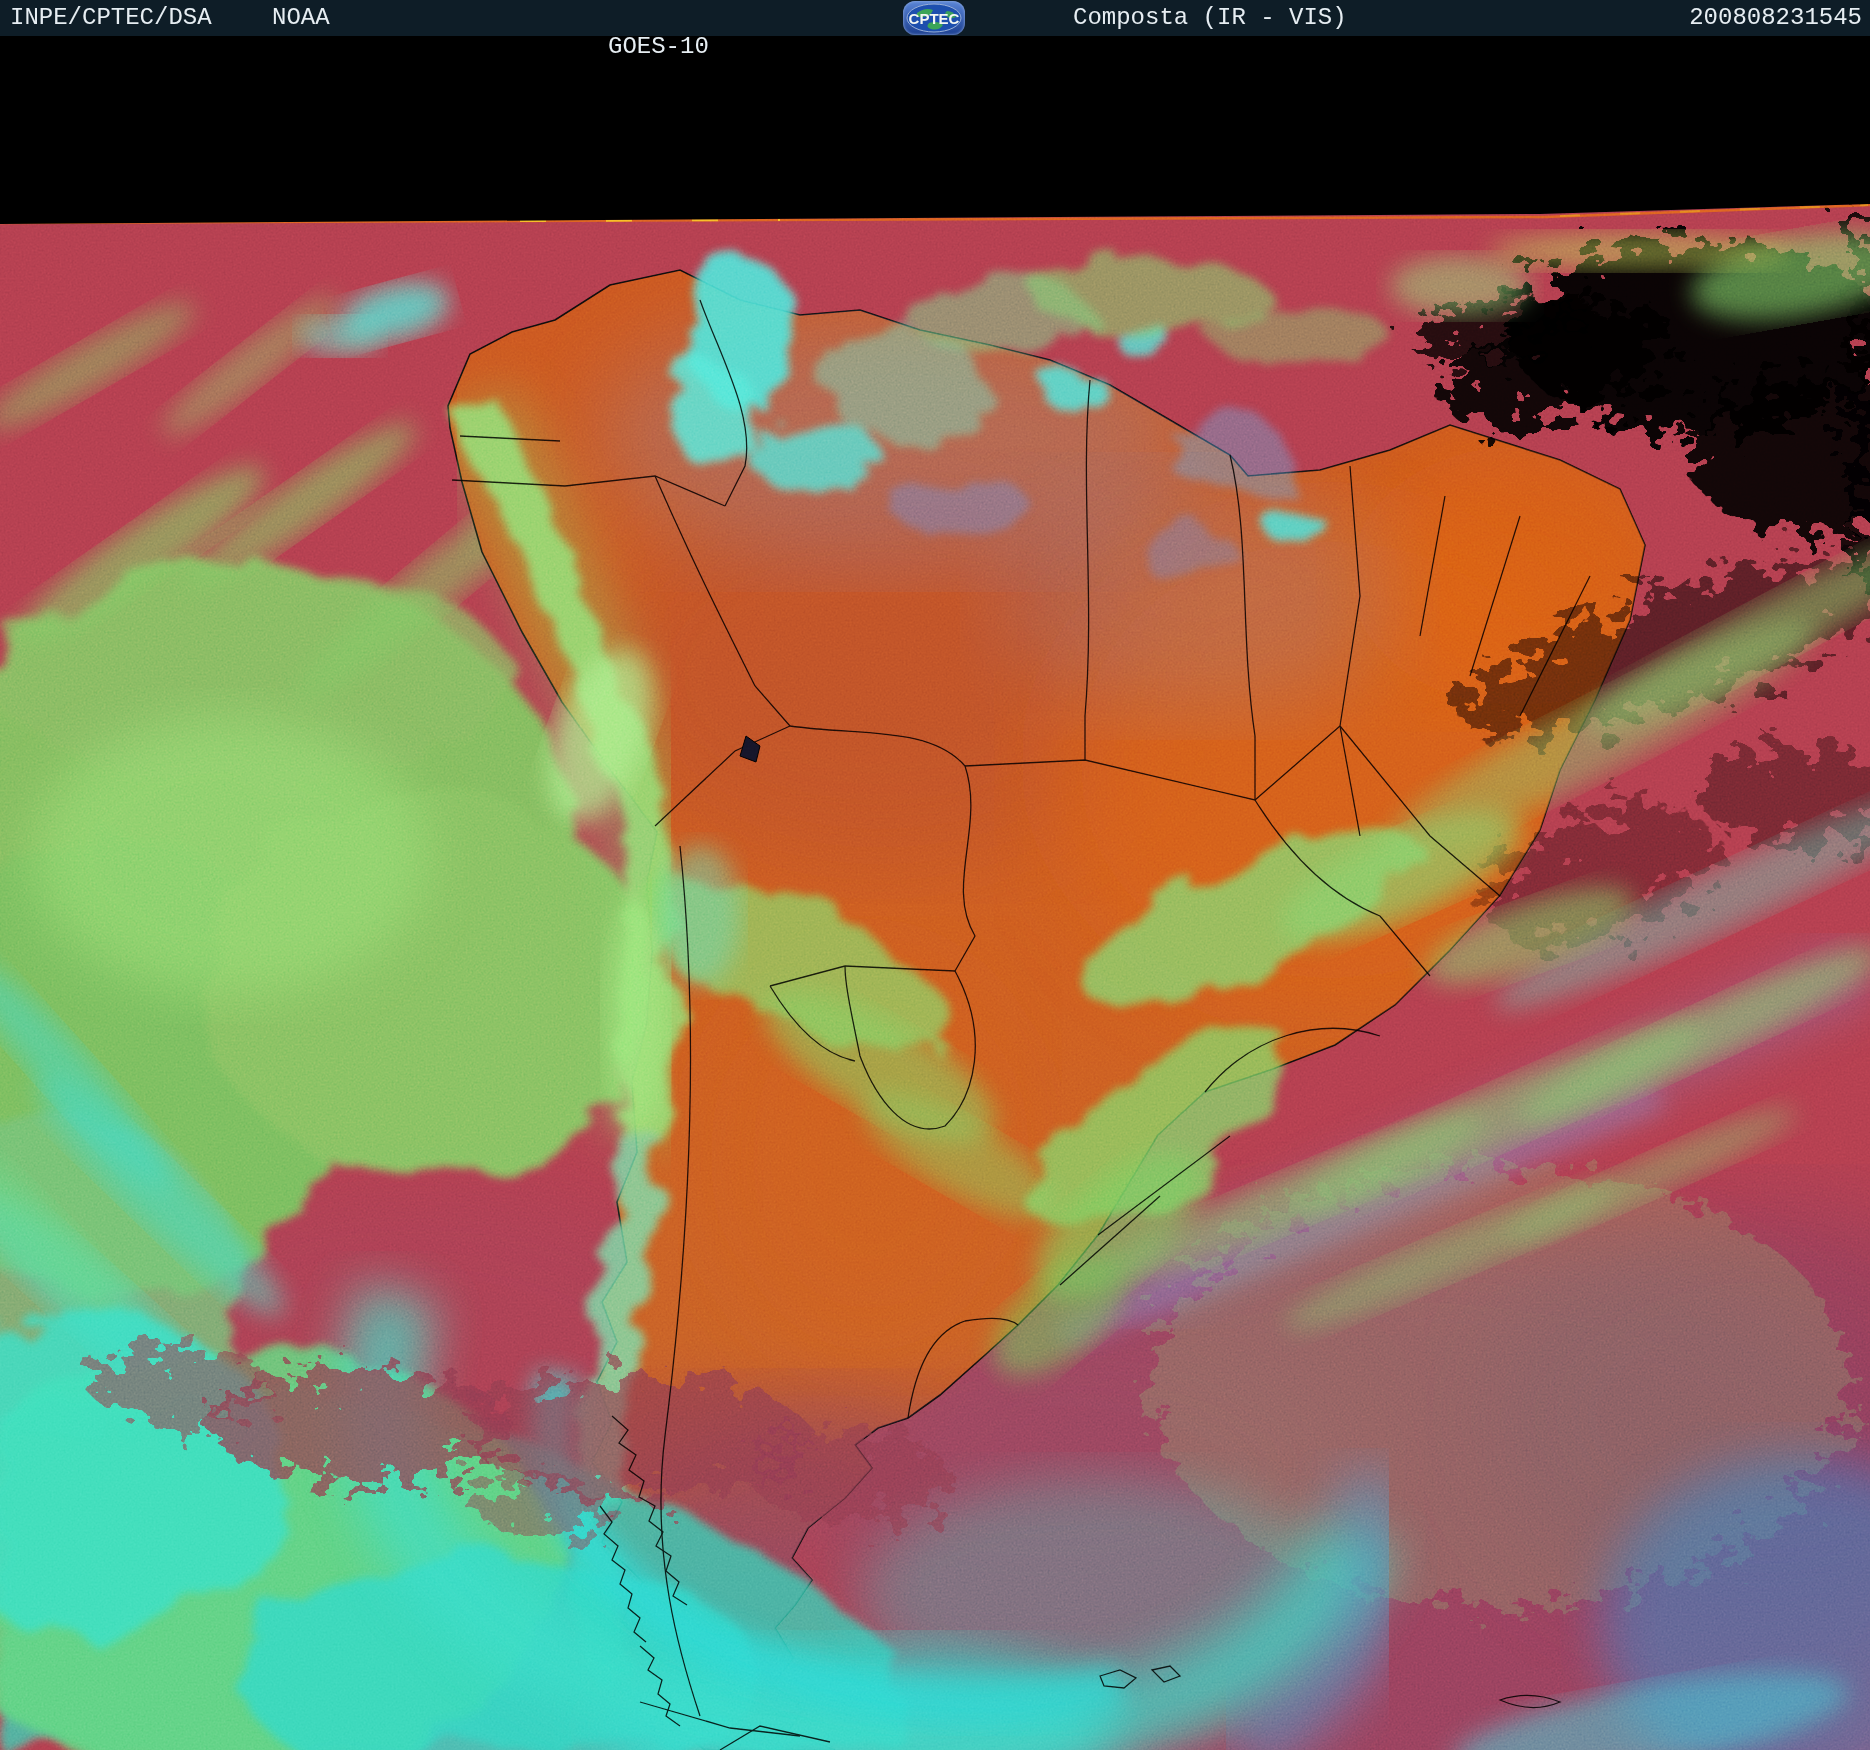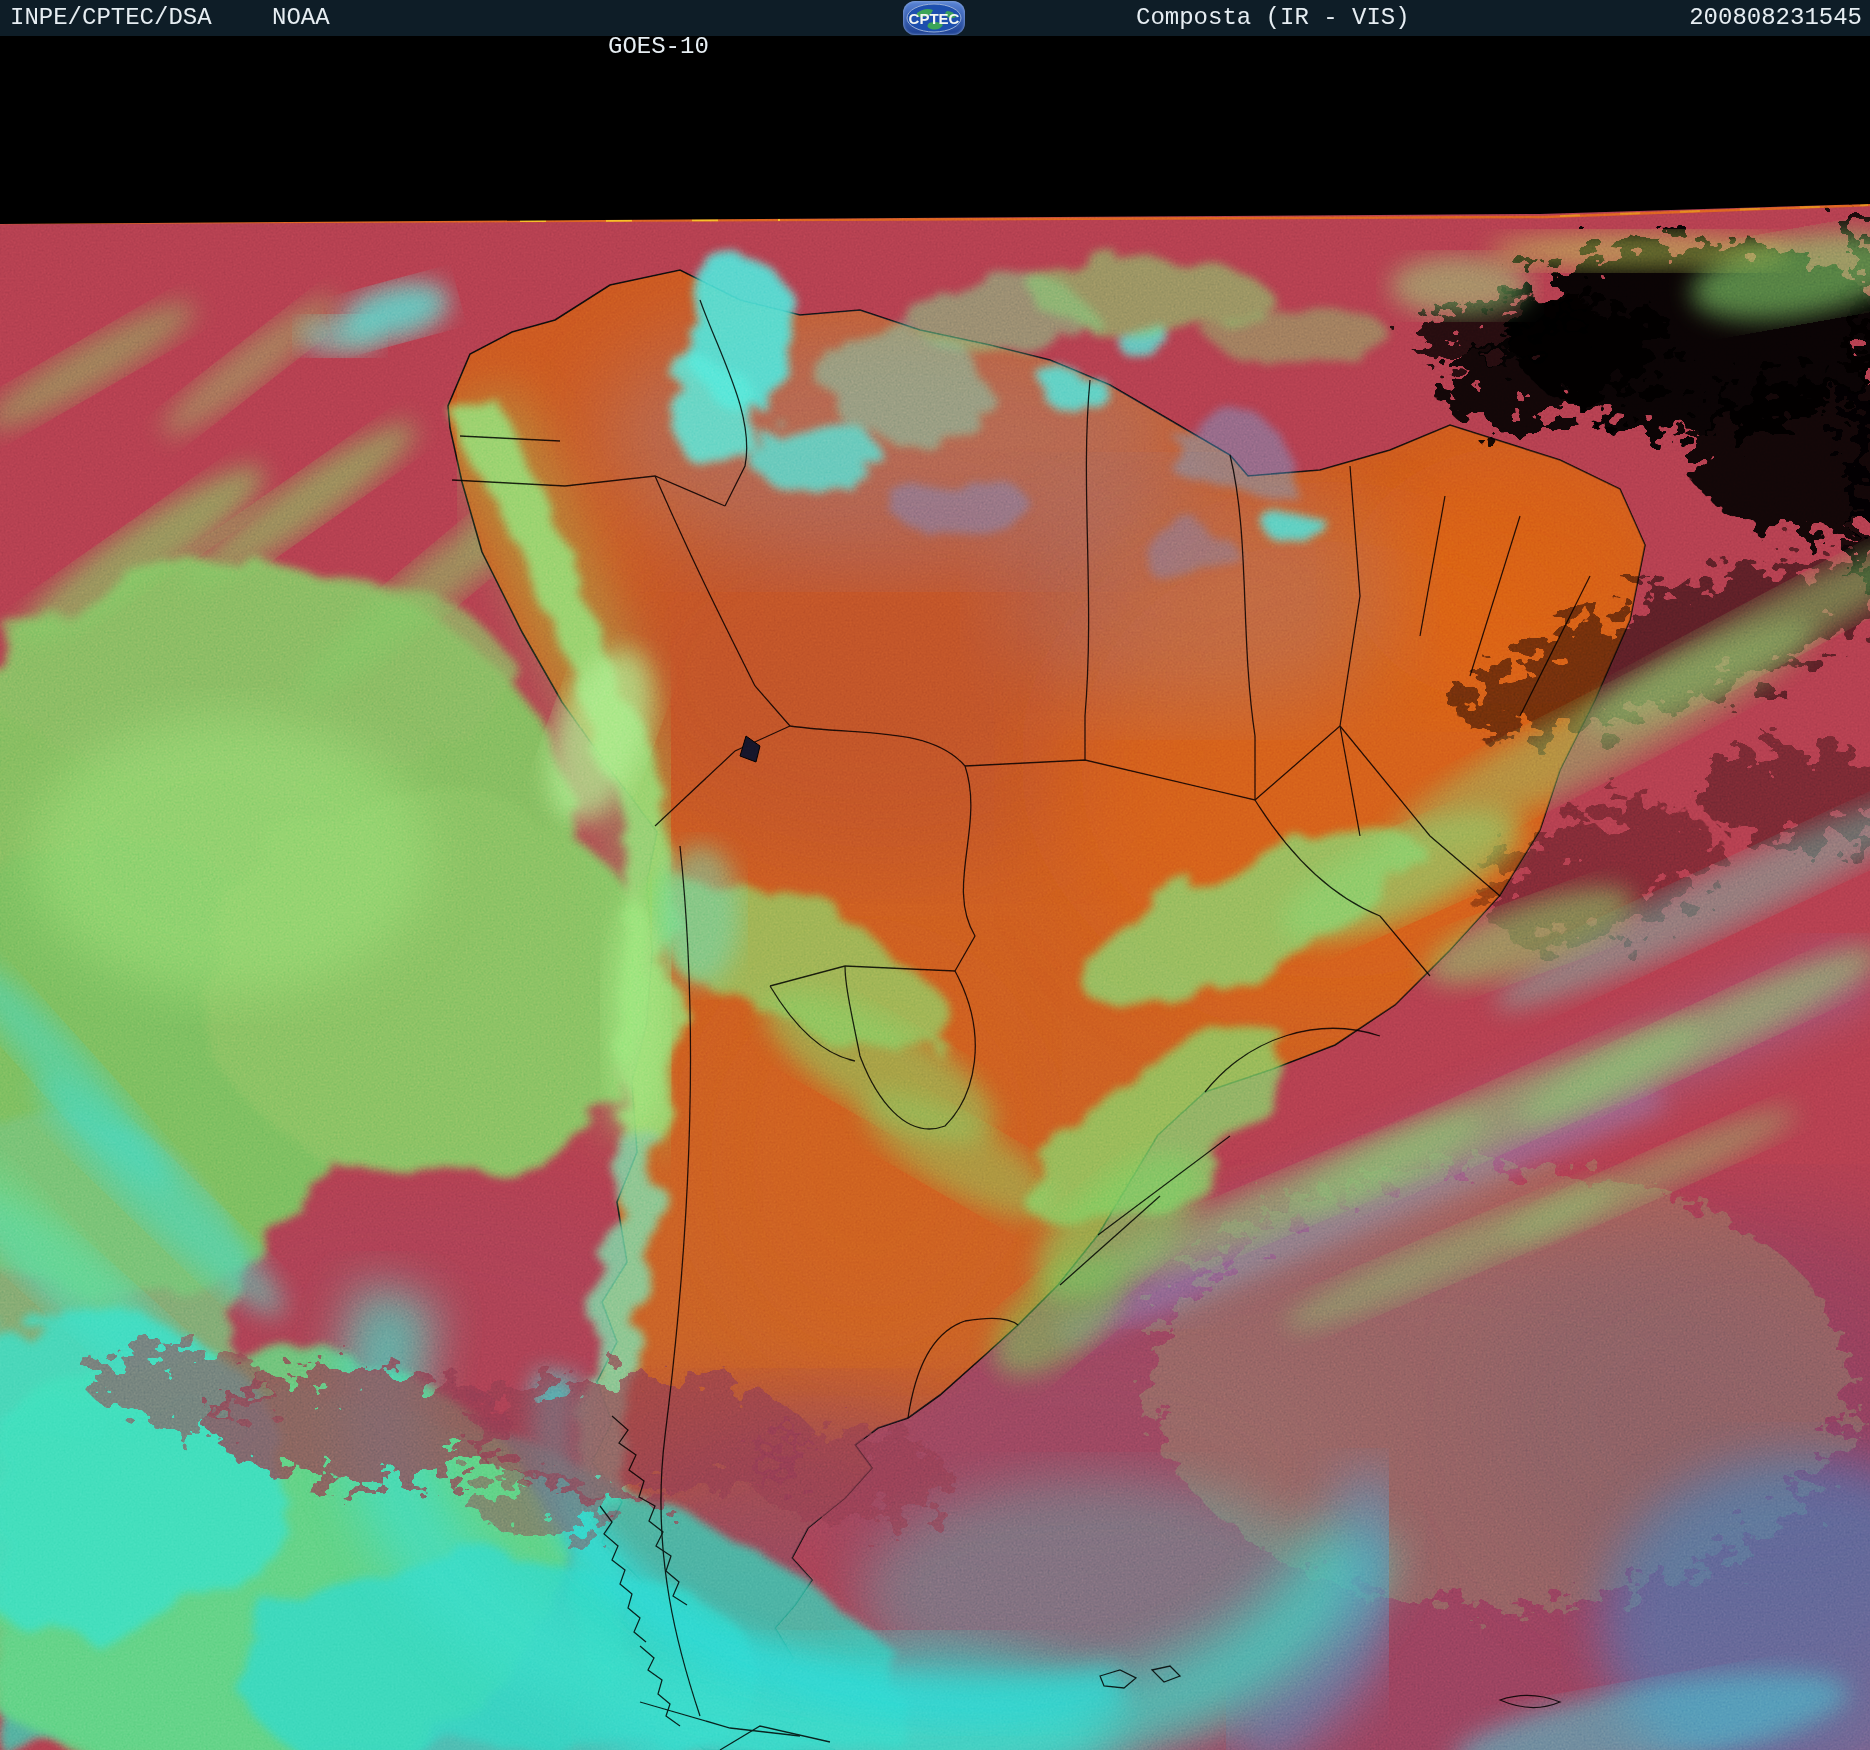--- a/index.html
+++ b/index.html
@@ -5,21 +5,21 @@
   html,body{margin:0;padding:0;background:#000;}
   body{width:1870px;height:1750px;position:relative;overflow:hidden;
        font-family:"Liberation Mono","DejaVu Sans Mono",monospace;}
   .topbar{position:absolute;left:0;top:0;width:1870px;height:36px;
           background:#0e1d27;color:#e6edf2;font-size:24px;line-height:36px;
           white-space:nowrap;z-index:5;}
   .topbar span{position:absolute;top:0;}
   .t-agency{left:10px;}
   .t-noaa{left:272px;}
   .t-sat{left:608px;margin-top:29px;}
-  .t-product{left:1136px;}
+  .t-product{left:1073px;}
   .t-stamp{right:8px;text-align:center;}
   .logo{position:absolute;left:903px;top:1px;width:62px;height:34px;
         border-radius:12px;background:linear-gradient(#5a85d6,#1c3f90);
         box-shadow:inset 0 0 3px #9db6e0;}
   .logo svg{display:block;}
   .sat{position:absolute;left:0;top:36px;width:1870px;height:1714px;z-index:1;}
 </style>
 </head>
 <body>
 

